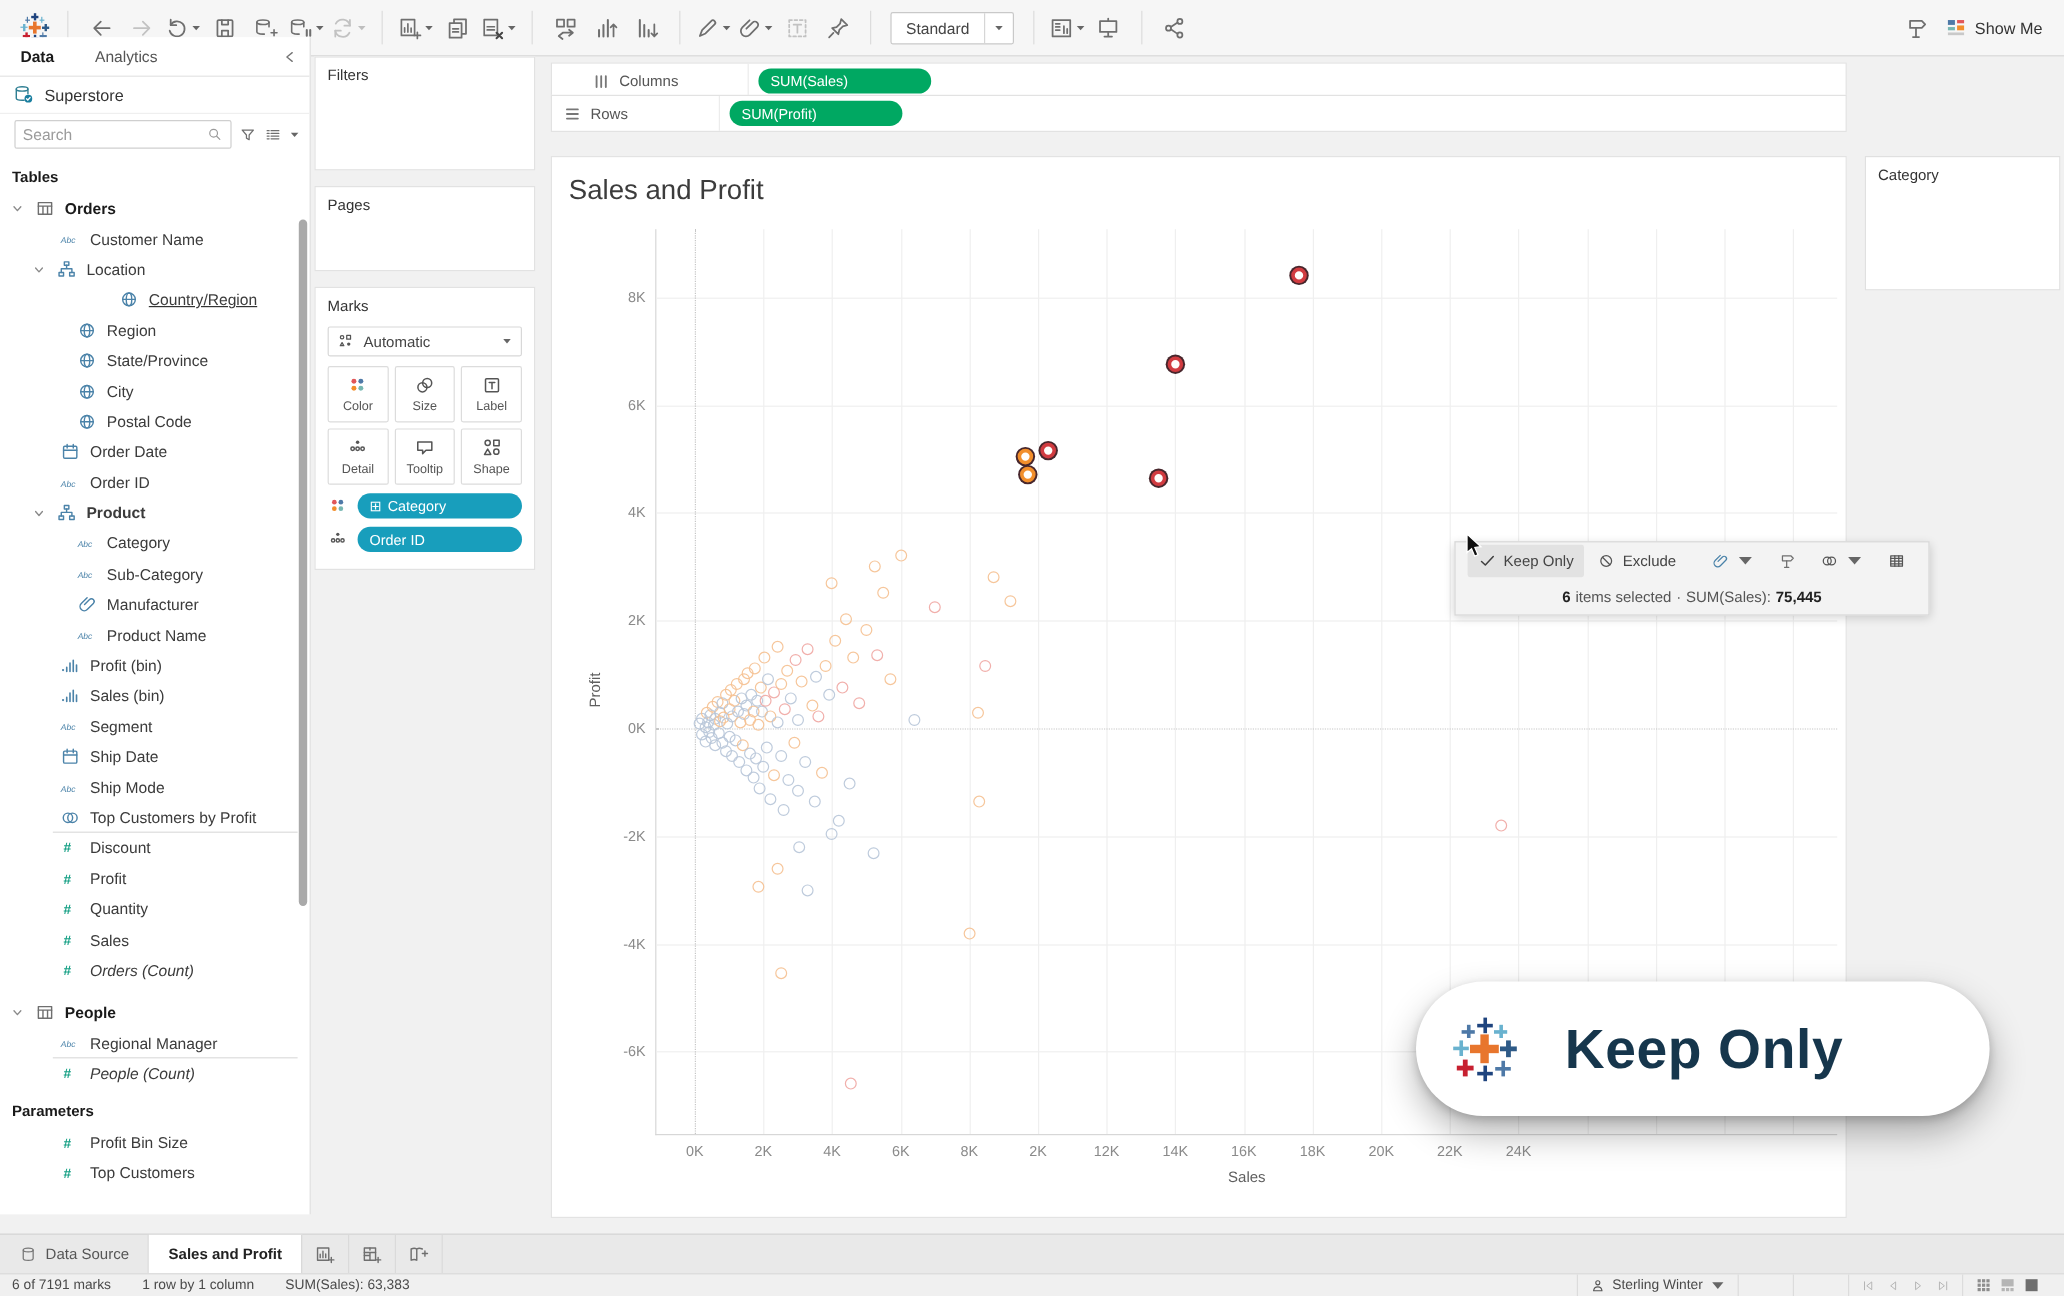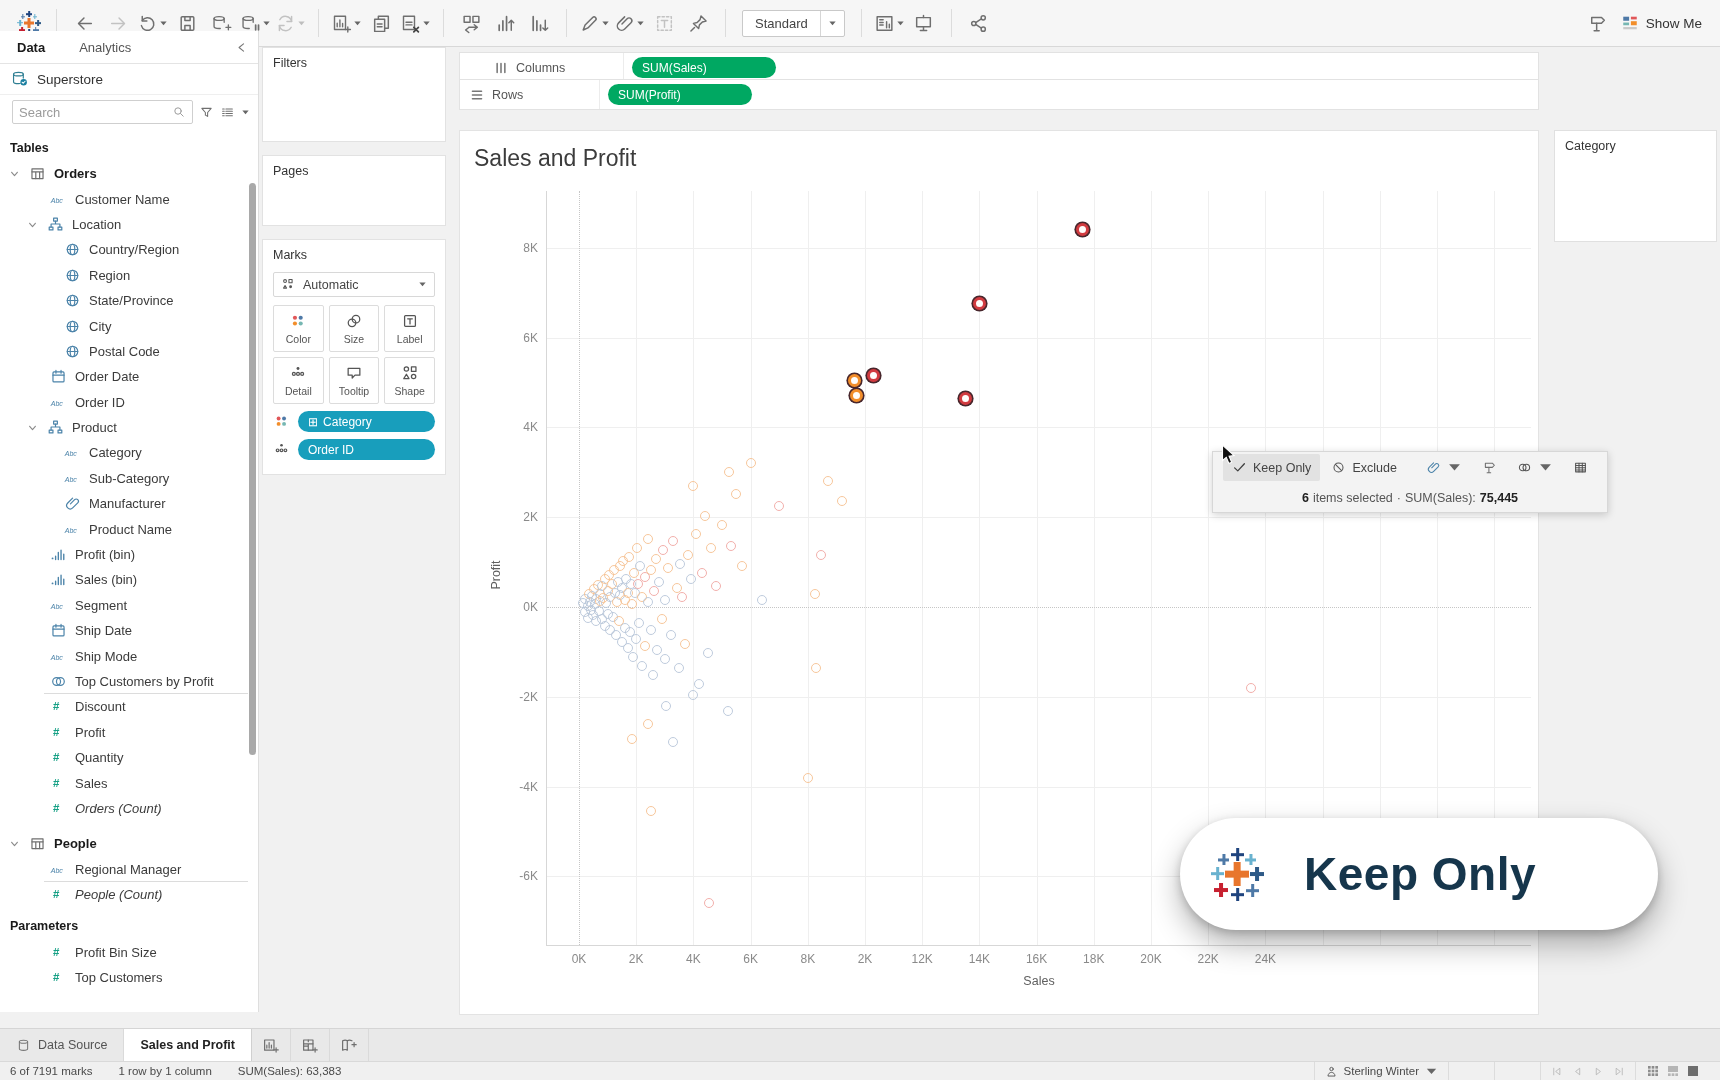--- a/index.html
+++ b/index.html
@@ -511,21 +511,21 @@
           <span class="ficon">
             <svg viewBox="0 0 20 20" fill="none" stroke="#6f6f6f" stroke-width="1.4" stroke-linecap="round" stroke-linejoin="round">
               <rect x="7.8" y="2.6" width="4.4" height="3.4" stroke="#4b83a9"></rect>
               <rect x="2.6" y="13" width="4.4" height="3.4" stroke="#4b83a9"></rect>
               <rect x="13" y="13" width="4.4" height="3.4" stroke="#4b83a9"></rect>
               <path d="M10 6v3.4M4.8 13V9.4h10.4V13" stroke="#4b83a9"></path>
             </svg>
           </span>
           <span class="flabel">Location</span>
         </div>
-        <div class="frow" style="padding-left: 62px;">
+        <div class="frow" style="padding-left: 97px; text-decoration: underline;">
           <span class="ficon">
             <svg viewBox="0 0 20 20" fill="none" stroke="#6f6f6f" stroke-width="1.4" stroke-linecap="round" stroke-linejoin="round">
               <circle cx="10" cy="10" r="6.2" stroke="#4b83a9"></circle>
               <ellipse cx="10" cy="10" rx="2.7" ry="6.2" stroke="#4b83a9"></ellipse>
               <path d="M3.8 10h12.4" stroke="#4b83a9"></path>
             </svg>
           </span>
           <span class="flabel">Country/Region</span>
         </div>
         <div class="frow" style="padding-left: 62px;">
@@ -578,21 +578,21 @@
           <span class="flabel">Order Date</span>
         </div>
         <div class="frow" style="padding-left: 48px;">
           <span class="ficon">
             <svg viewBox="0 0 24 16">
               <text x="1" y="12.5" font-size="10" font-style="italic" fill="#4b83a9" font-family="inherit">Abc</text>
             </svg>
           </span>
           <span class="flabel">Order ID</span>
         </div>
-        <div class="frow" style="padding-left: 26px;">
+        <div class="frow" style="padding-left: 26px; font-weight: bold;">
           <span class="chev">
             <svg viewBox="0 0 16 16" fill="none" stroke="#6f6f6f" stroke-width="1.4" stroke-linecap="round" stroke-linejoin="round">
               <path d="M4.5 6.5 8 10.5l3.5-4" stroke="#8a8a8a"></path>
             </svg>
           </span>
           <span class="ficon">
             <svg viewBox="0 0 20 20" fill="none" stroke="#6f6f6f" stroke-width="1.4" stroke-linecap="round" stroke-linejoin="round">
               <rect x="7.8" y="2.6" width="4.4" height="3.4" stroke="#4b83a9"></rect>
               <rect x="2.6" y="13" width="4.4" height="3.4" stroke="#4b83a9"></rect>
               <rect x="13" y="13" width="4.4" height="3.4" stroke="#4b83a9"></rect>

